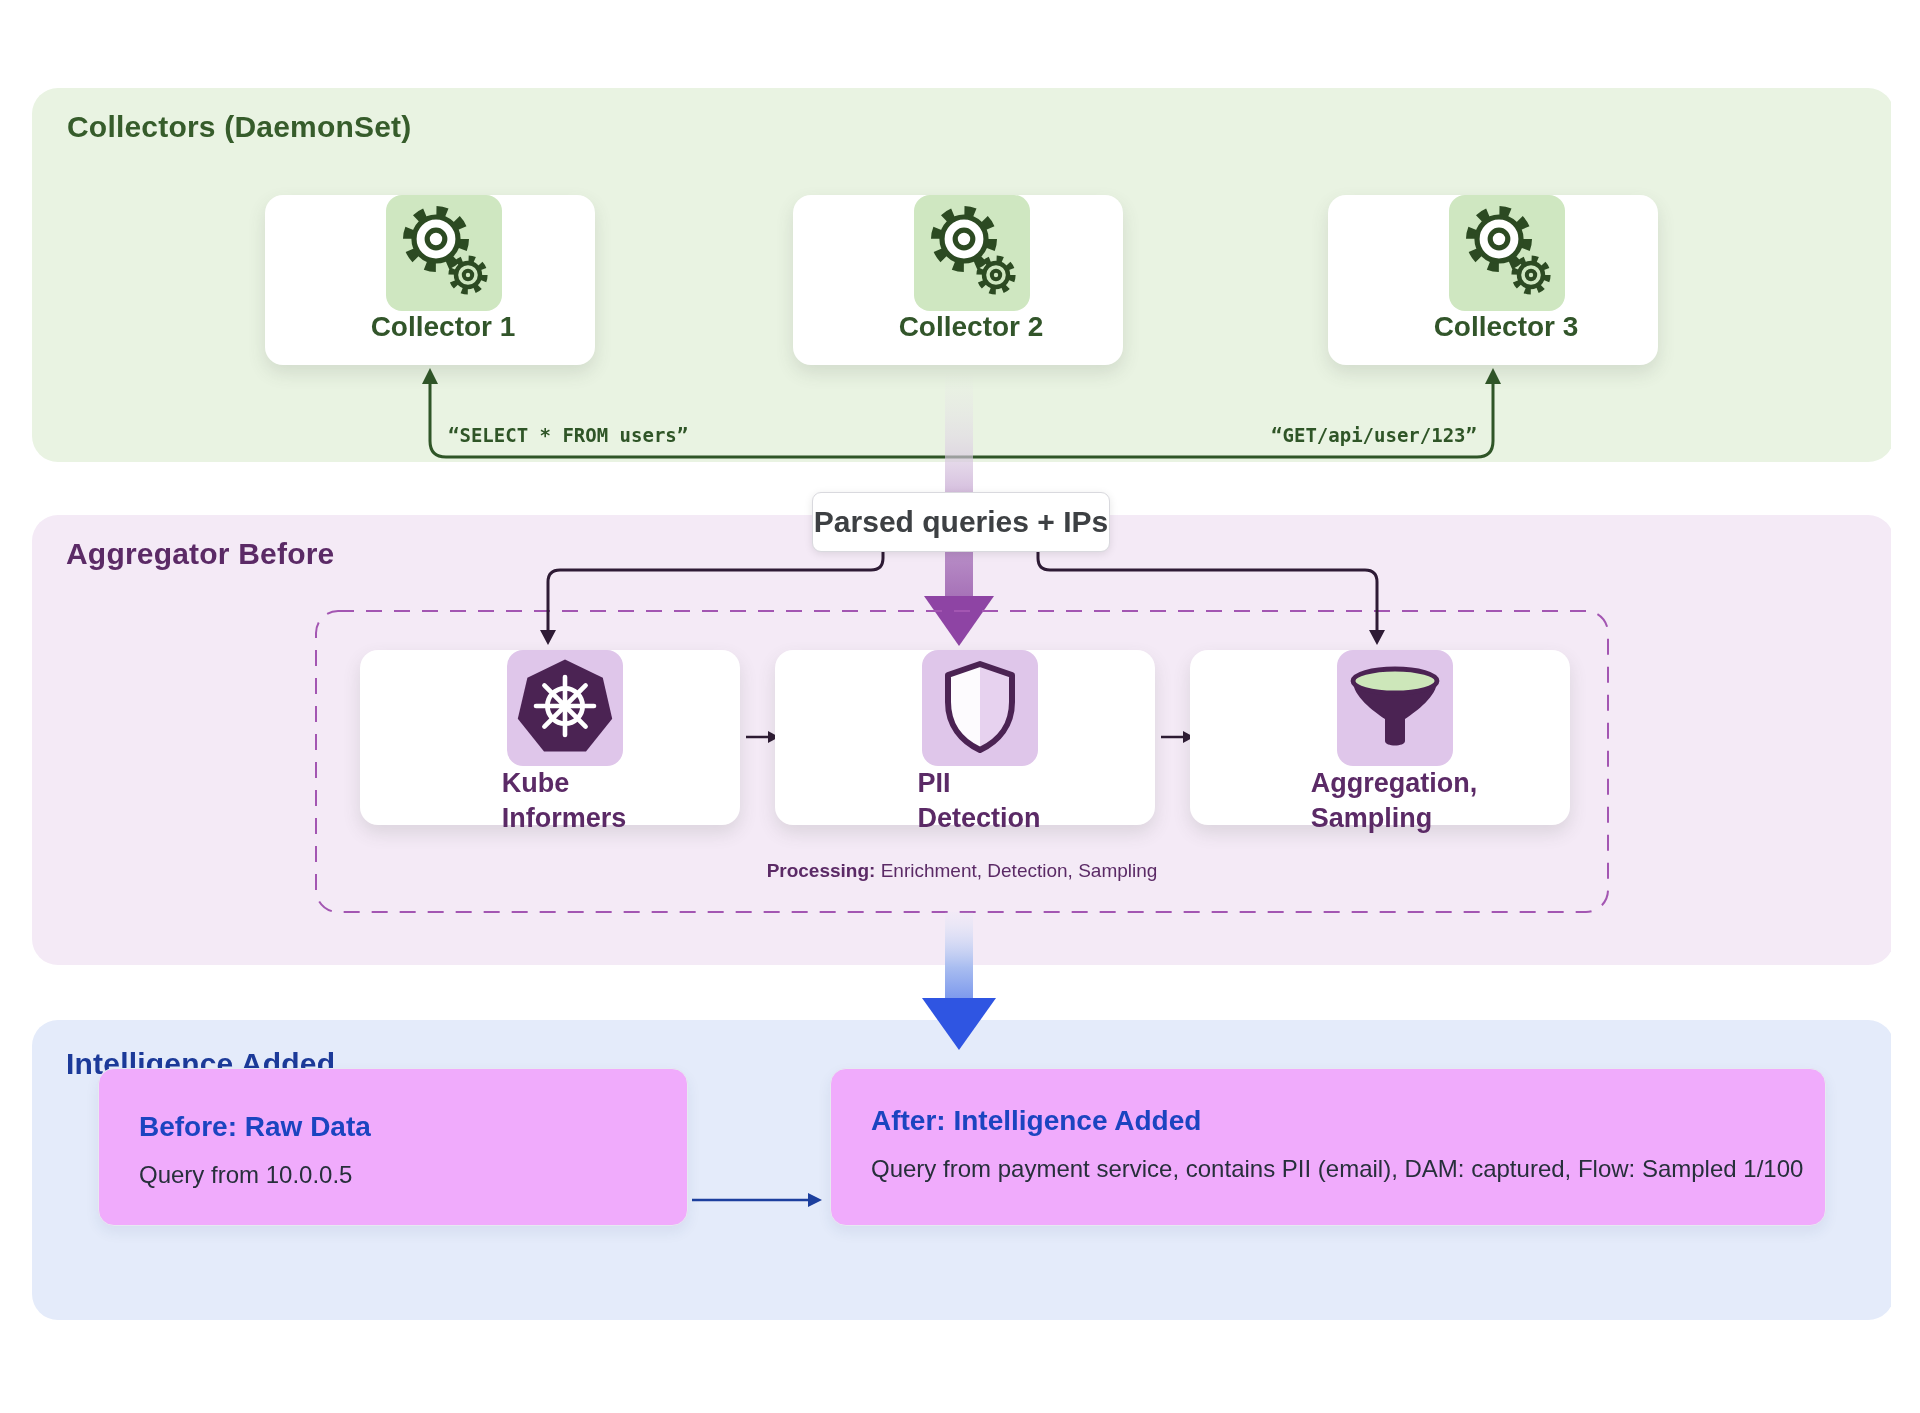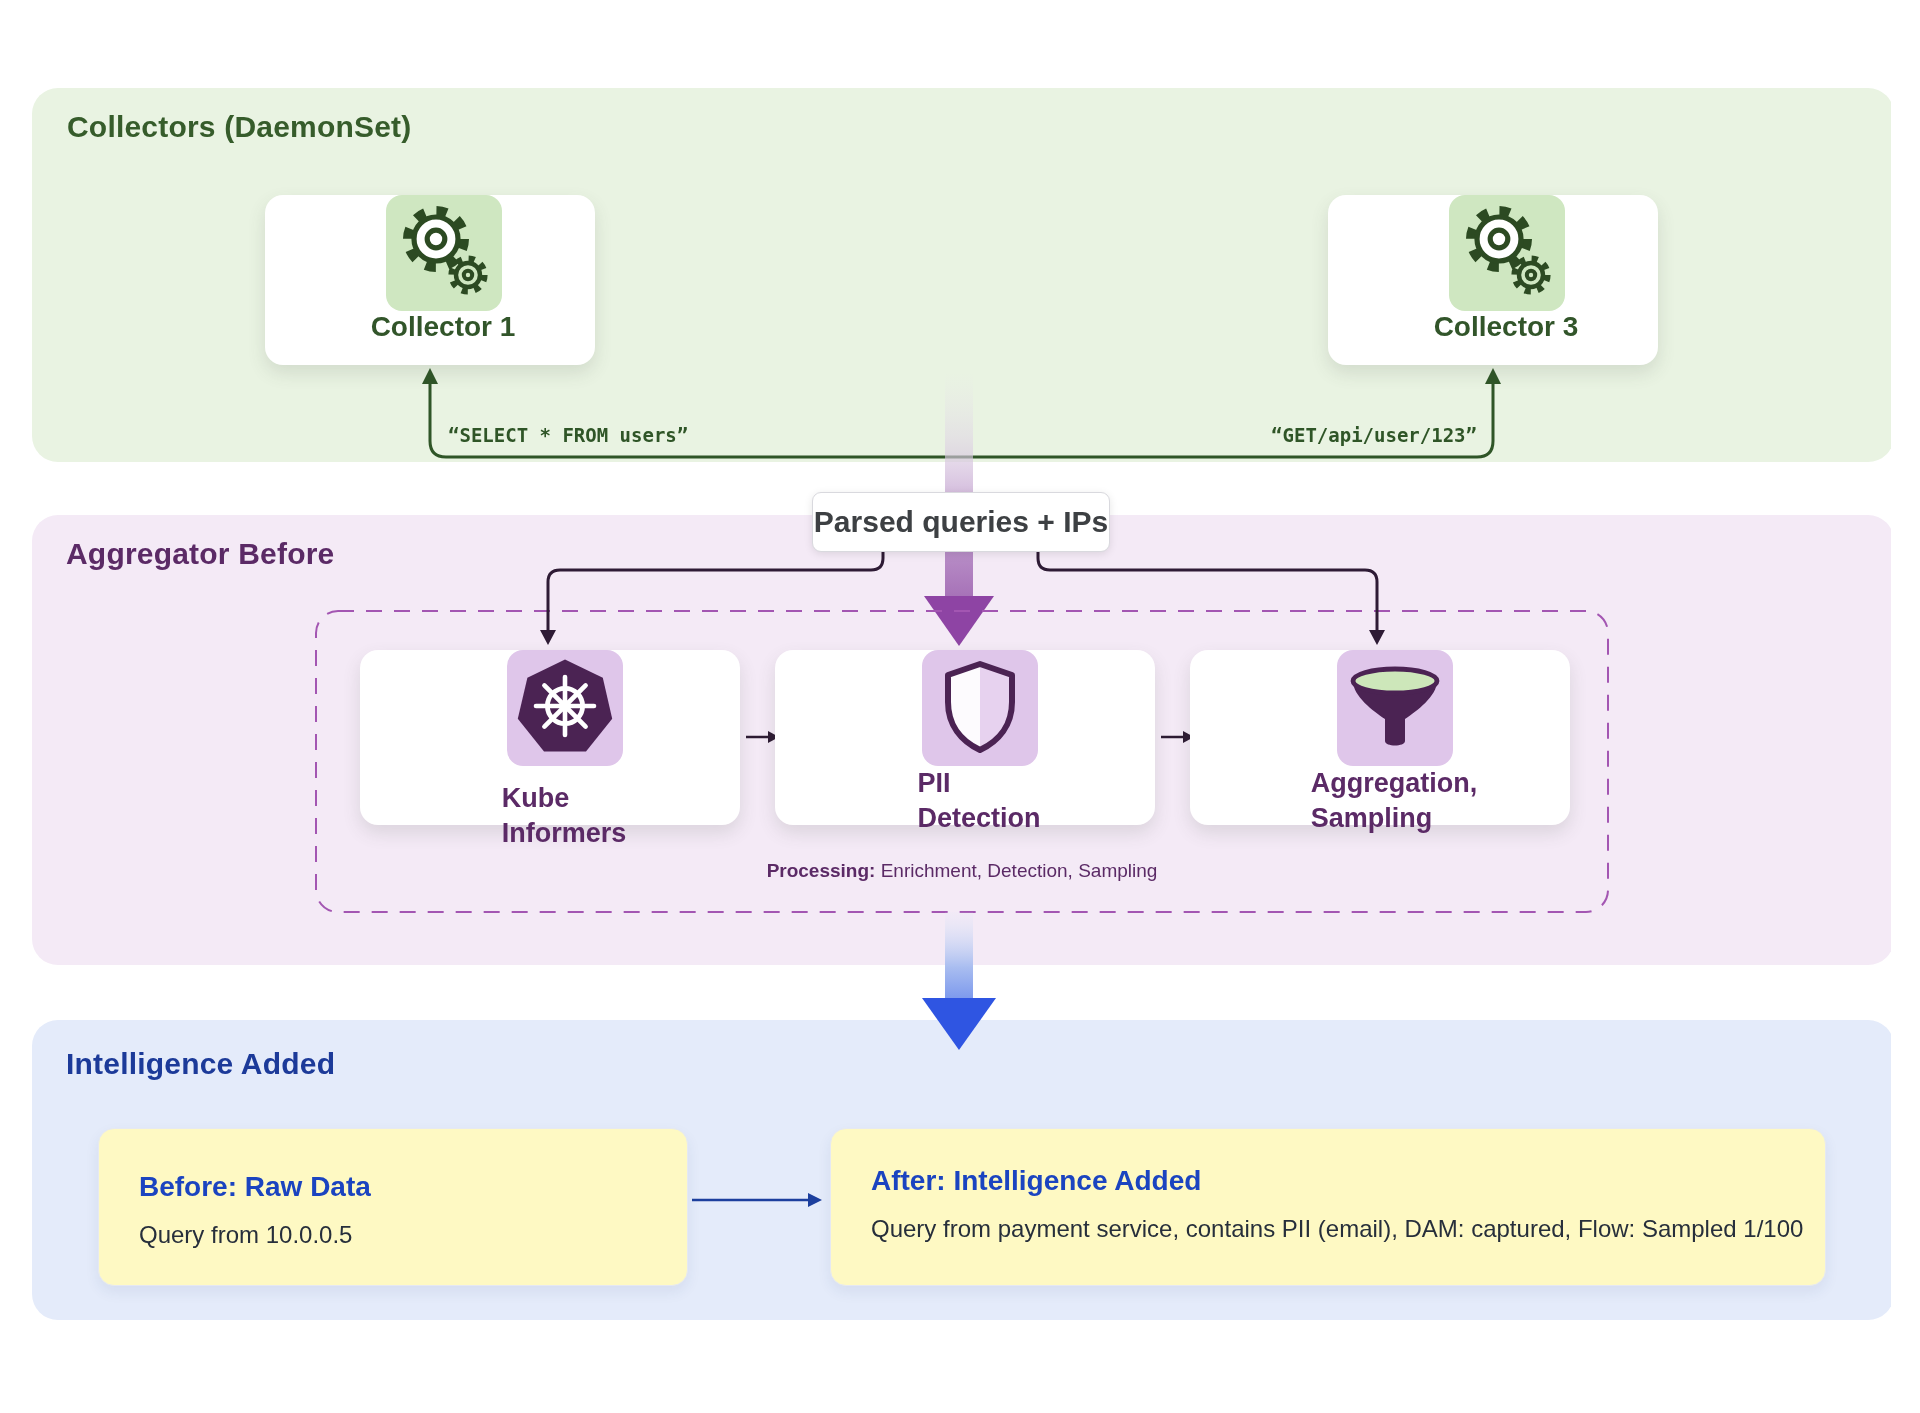--- a/index.html
+++ b/index.html
@@ -17,38 +17,38 @@
   .node-card{position:absolute;background:#ffffff;border-radius:18px;
              box-shadow:0 8px 18px rgba(70,80,70,0.14);display:flex;align-items:center;flex-direction:column;}
   .collector-card{top:195px;width:330px;height:170px;}
   .cc1{left:265px;} .cc2{left:793px;} .cc3{left:1328px;}
   .tile{border-radius:16px;flex:0 0 auto;display:flex;align-items:center;justify-content:center;}
   .tile-green{width:116px;height:116px;margin-left:28px;background:#cfe7c1;}
   .tile-purple{width:116px;height:116px;margin-left:30px;background:#dfc6ea;}
   .collector-label{margin-left:26px;font-size:28px;font-weight:600;color:#32552a;}
 
   .agg-card{top:650px;width:380px;height:175px;}
-  .ac1{left:360px;gap:15px;} .ac2{left:775px;} .ac3{left:1190px;}
+  .ac1{left:360px;} .ac2{left:775px;} .ac3{left:1190px;}
   .agg-label{margin-left:28px;font-size:27px;font-weight:700;color:#5b2a66;line-height:1.28;}
 
   .code-label{position:absolute;top:424px;font-family:"DejaVu Sans Mono","Liberation Mono",monospace;
               font-weight:700;font-size:19px;color:#2f5527;}
   .code-sql{left:448px;}
   .code-http{left:1077px;width:400px;text-align:right;}
 
   .flow-chip{position:absolute;left:812px;top:492px;width:296px;height:58px;background:#ffffff;
              border:1.5px solid #d9d9de;border-radius:9px;box-shadow:0 2px 8px rgba(0,0,0,0.10);
              display:flex;align-items:center;justify-content:center;
              font-size:30px;font-weight:600;color:#3d4043;}
 
   .processing{position:absolute;left:316px;top:860px;width:1292px;text-align:center;
               font-size:19px;color:#5b2a66;}
   .processing b{font-weight:700;}
 
-  .io-card{position:absolute;top:1128px;background:#fef9c3;border:1px solid #e6e9f1;border-radius:16px;
+  .io-card{position:absolute;top:1068px;background:#f0abfc;border:1px solid #e6e9f1;border-radius:16px;
            box-shadow:0 6px 14px rgba(40,60,120,0.08);}
   .before-card{left:98px;width:588px;height:156px;}
   .after-card{left:830px;width:994px;height:156px;}
   .io-title{position:absolute;left:40px;font-size:28px;font-weight:700;color:#1b44c0;}
   .io-body{position:absolute;left:40px;font-size:24px;color:#272f3b;}
   .before-card .io-title{top:42px;} .before-card .io-body{top:92px;}
   .after-card  .io-title{top:36px;} .after-card  .io-body{top:86px;}
 
   svg.overlay{position:absolute;left:0;top:0;pointer-events:none;}
 </style>
@@ -152,20 +152,28 @@
   <div class="panel-title t-blue">Intelligence Added</div>
 
   <div class="node-card collector-card cc1">
     <div class="tile tile-green">
       <svg width="116" height="116" viewBox="0 0 58 58">
           <use href="#gears-icon"></use>
         </svg>
     </div>
     <div class="collector-label">Collector 1</div>
   </div>
+  <div class="node-card collector-card cc2">
+    <div class="tile tile-green">
+      <svg width="116" height="116" viewBox="0 0 58 58">
+          <use href="#gears-icon"></use>
+        </svg>
+    </div>
+    <div class="collector-label">Collector 2</div>
+  </div>
   <div class="node-card collector-card cc3">
     <div class="tile tile-green">
       <svg width="116" height="116" viewBox="0 0 58 58">
           <use href="#gears-icon"></use>
         </svg>
     </div>
     <div class="collector-label">Collector 3</div>
   </div>
 
   <div class="code-label code-sql">“SELECT * FROM users”</div>

